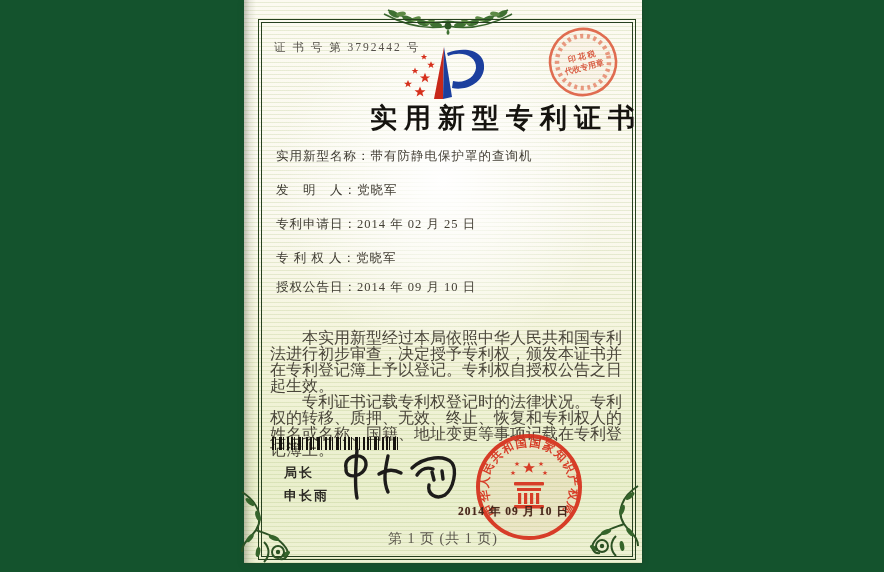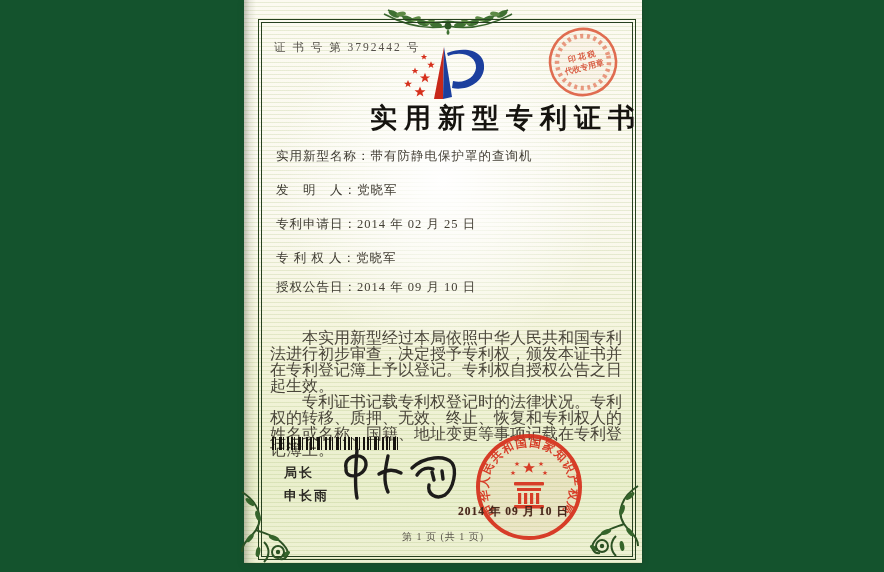--- a/index.html
+++ b/index.html
@@ -69,21 +69,21 @@
   .seal-date{
     position:absolute;left:214px;top:504px;width:150px;
     font-size:11.5px;font-weight:bold;color:#45291c;letter-spacing:1px;white-space:nowrap;
     text-shadow:0 0 1px rgba(120,30,20,0.4);
   }
 
   .tax-seal{position:absolute;left:303px;top:26px;width:72px;height:72px;transform:rotate(-14deg);opacity:0.88;}
 
   .footer{
     position:absolute;left:0;right:0;top:530px;text-align:center;
-    font-size:10px;color:#5a564c;letter-spacing:1px;
+    font-size:14px;color:#5a564c;letter-spacing:1px;
   }
 
   .garland{position:absolute;left:136px;top:0px;}
   .flourish-br{position:absolute;left:338px;top:484px;}
   .flourish-bl{position:absolute;left:-8px;top:490px;transform:scaleX(-1);}
 </style>
 </head>
 <body>
 
 <div class="photo">

